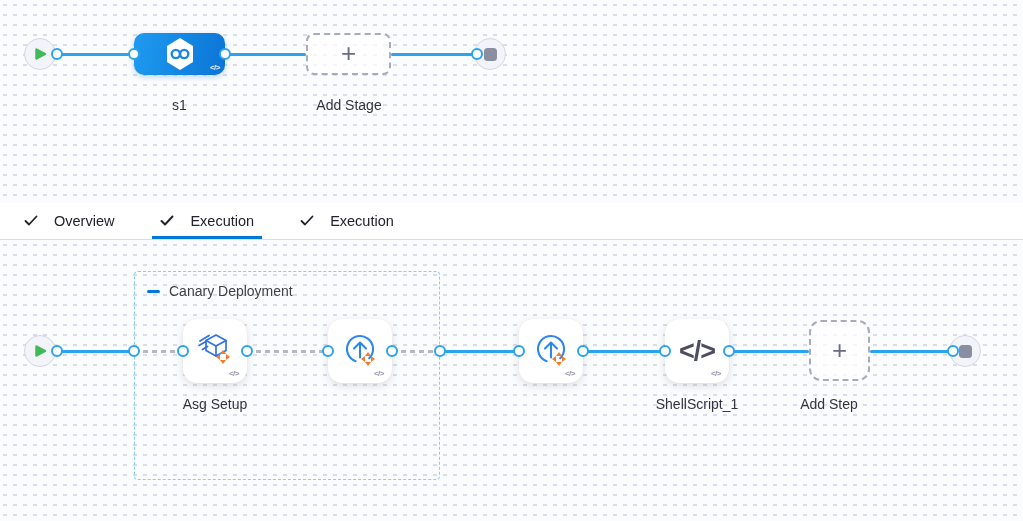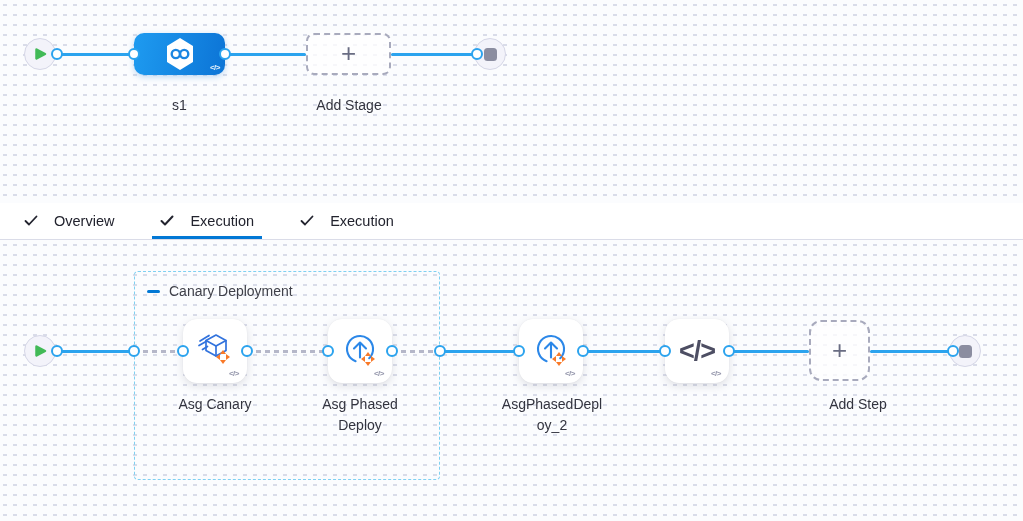--- a/index.html
+++ b/index.html
@@ -166,67 +166,66 @@
         </g>
         <g fill="#f97928" transform="translate(23,21)">
           <polygon points="7,0 10,4 4,4"></polygon>
           <polygon points="7,14 10,10 4,10"></polygon>
           <polygon points="0,7 4,4 4,10"></polygon>
           <polygon points="14,7 10,4 10,10"></polygon>
         </g>
       </svg>
       <span class="badge">&lt;/&gt;</span>
     </div>
-    <div class="nlabel" style="left:163px; top:154px; width:104px;">Asg Canary</div>
+    <div class="nlabel" style="left:163px; top:154px; width:104px;">Asg Setup</div>
 
     <div class="card" style="left:328px;">
       <svg width="44" height="44" viewBox="0 0 44 44">
         <g fill="none" stroke="#2b87e8" stroke-width="2.1" stroke-linecap="round" stroke-linejoin="round">
           <path d="M31.2,29.2 A13,13 0 1 0 17.6,32.2"></path>
           <path d="M22,28.5 L22,14"></path>
           <path d="M16,19.5 L22,13.5 L28,19.5"></path>
         </g>
         <g fill="#f97928" transform="translate(23,23)">
           <polygon points="7,0 10,4 4,4"></polygon>
           <polygon points="7,14 10,10 4,10"></polygon>
           <polygon points="0,7 4,4 4,10"></polygon>
           <polygon points="14,7 10,4 10,10"></polygon>
         </g>
       </svg>
       <span class="badge">&lt;/&gt;</span>
     </div>
-    <div class="nlabel" style="left:308px; top:154px; width:104px;">Asg Phased Deploy</div>
 
     <div class="card" style="left:519px;">
       <svg width="44" height="44" viewBox="0 0 44 44">
         <g fill="none" stroke="#2b87e8" stroke-width="2.1" stroke-linecap="round" stroke-linejoin="round">
           <path d="M31.2,29.2 A13,13 0 1 0 17.6,32.2"></path>
           <path d="M22,28.5 L22,14"></path>
           <path d="M16,19.5 L22,13.5 L28,19.5"></path>
         </g>
         <g fill="#f97928" transform="translate(23,23)">
           <polygon points="7,0 10,4 4,4"></polygon>
           <polygon points="7,14 10,10 4,10"></polygon>
           <polygon points="0,7 4,4 4,10"></polygon>
           <polygon points="14,7 10,4 10,10"></polygon>
         </g>
       </svg>
       <span class="badge">&lt;/&gt;</span>
     </div>
-    <div class="nlabel" style="left:500px; top:154px; width:104px;">AsgPhasedDeploy_2</div>
 
     <div class="card" style="left:665px;">
       <span class="shellglyph">&lt;/&gt;</span>
       <span class="badge">&lt;/&gt;</span>
     </div>
+    <div class="nlabel" style="left:645px; top:154px; width:104px;">ShellScript_1</div>
 
     <div class="addbox" style="left:809px; top:80px; width:61px; height:61px; border-radius:12px;">
       <span class="plus">+</span>
     </div>
-    <div class="nlabel" style="left:806px; top:154px; width:104px;">Add Step</div>
+    <div class="nlabel" style="left:777px; top:154px; width:104px;">Add Step</div>
 
     <div class="gnode" style="left:949px; top:95px;">
       <div class="stop-square"></div>
     </div>
 
     <div class="port" style="left:57px;  top:111px;"></div>
     <div class="port" style="left:134px; top:111px;"></div>
     <div class="port" style="left:183px; top:111px;"></div>
     <div class="port" style="left:247px; top:111px;"></div>
     <div class="port" style="left:328px; top:111px;"></div>

